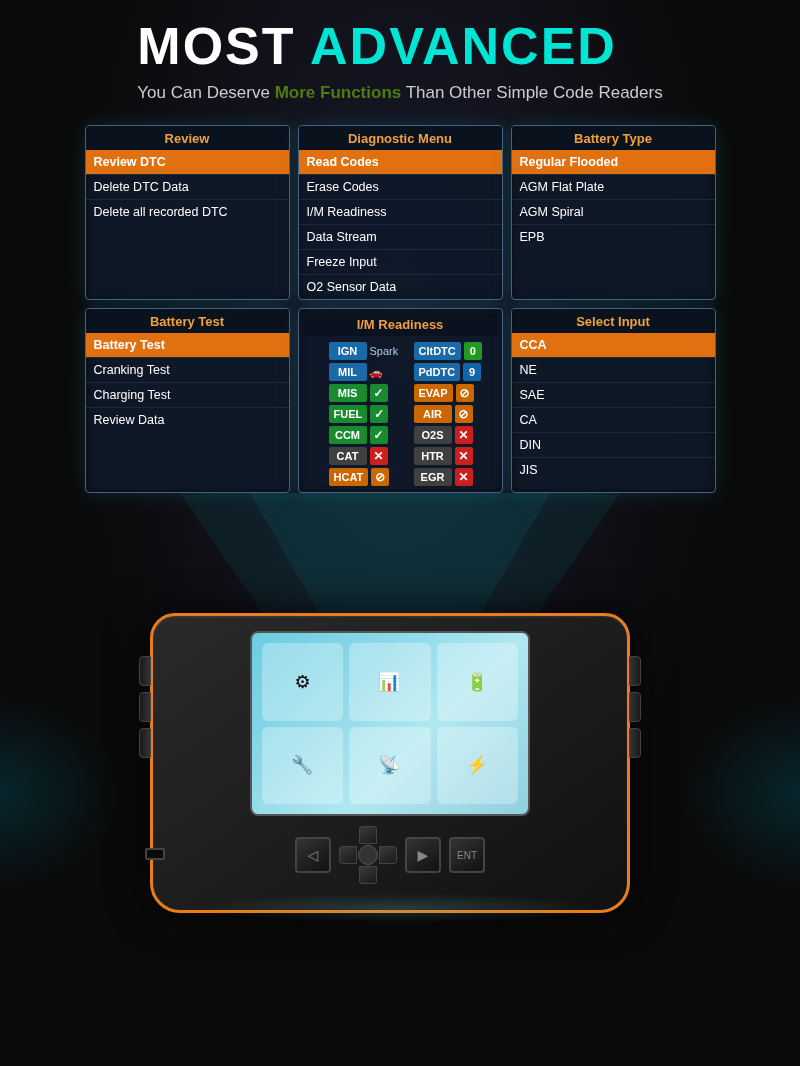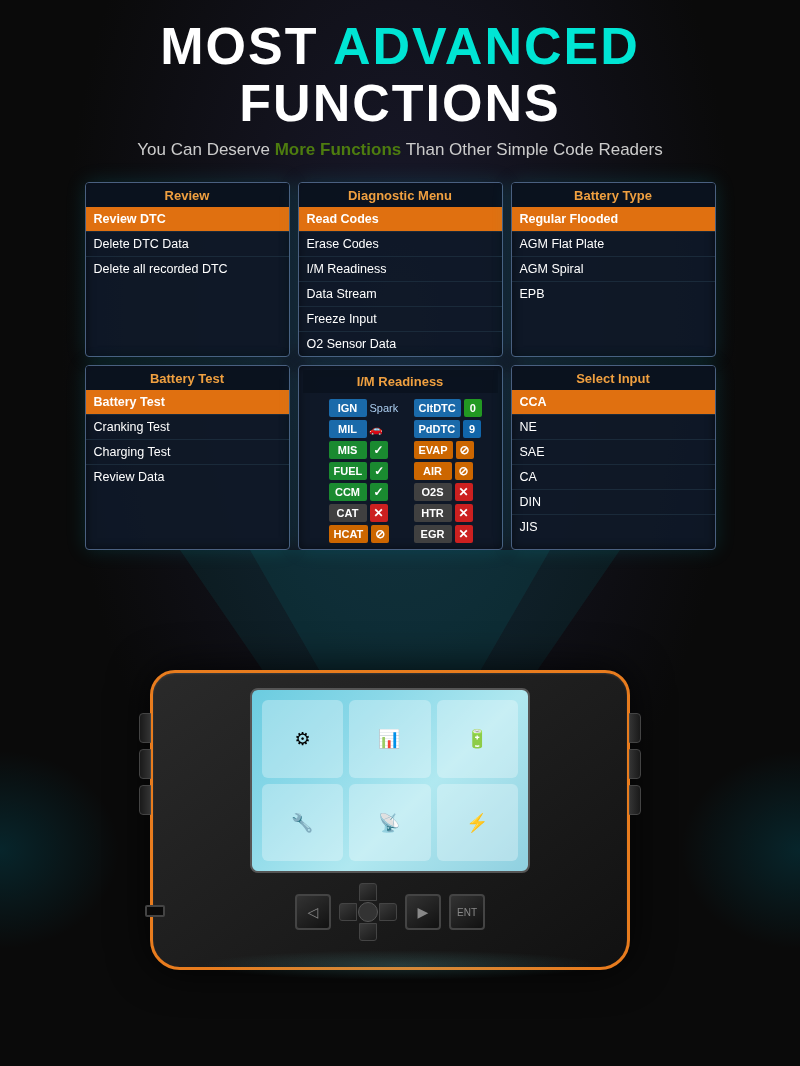--- a/index.html
+++ b/index.html
@@ -24,21 +24,20 @@
       position: relative;
       z-index: 1;
       display: flex;
       flex-direction: column;
       align-items: center;
       padding-top: 18px;
     }
 
     
     .title-section {
-      text-align: center;
       margin-bottom: 6px;
     }
 
     .title-line1 {
       font-size: 52px;
       font-weight: 900;
       color: white;
       letter-spacing: 2px;
       text-transform: uppercase;
       line-height: 1.1;
@@ -401,21 +400,20 @@
 <body>
 
 <div class="bg-gradient"></div>
 
 <div class="content">
 
   <div class="title-section">
     <div class="title-line1">
       MOST <span class="advanced">ADVANCED</span>
     </div>
-    <div class="title-line2">FUNCTIONS</div>
     <div class="subtitle">
       You Can Deserve <span class="highlight">More Functions</span> Than Other Simple Code Readers
     </div>
   </div>
 
   <div class="panels-grid">
 
     <div class="panel">
       <div class="panel-title">Review</div>
       <div class="panel-item active">Review DTC</div>

